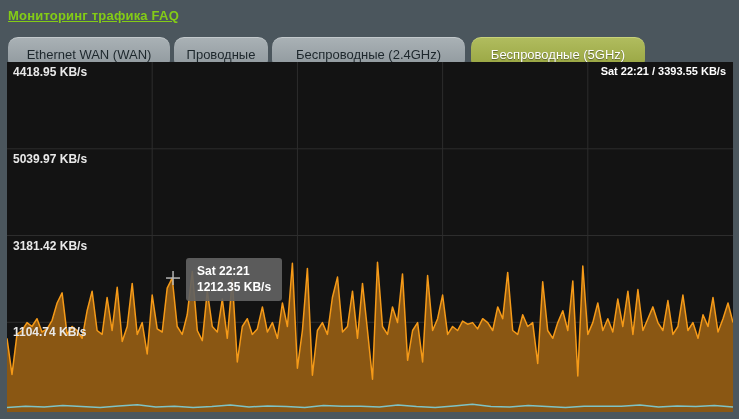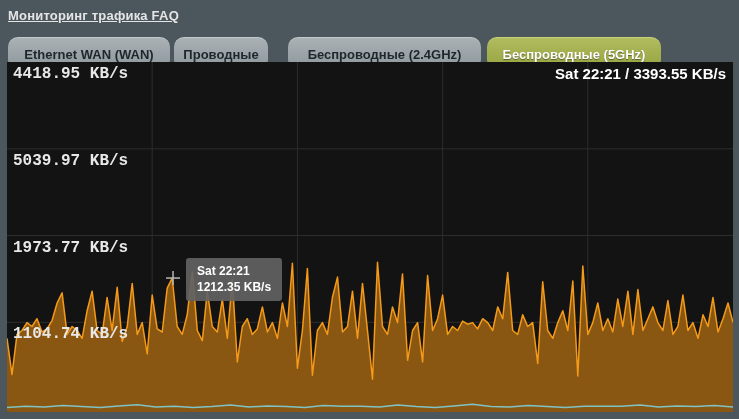--- a/index.html
+++ b/index.html
@@ -3,54 +3,54 @@
 <meta charset="utf-8">
 <style>
   html,body{margin:0;padding:0}
   body{
     width:739px;height:419px;position:relative;overflow:hidden;
     background:#4b565d;
     font-family:"Liberation Sans",sans-serif;
   }
   .title-link{
     position:absolute;left:8px;top:8px;
-    font-size:13px;font-weight:bold;color:#e5e5e5;
+    font-size:13px;font-weight:bold;color:#84cc16;
     text-decoration:underline;cursor:pointer;letter-spacing:.2px;
   }
   .tabbar{position:absolute;left:8px;top:37px;height:25px;display:flex;}
   .tab{
     height:33px;box-sizing:border-box;
     display:flex;align-items:center;justify-content:center;
-    font-size:13px;font-weight:bold;color:#1d272c;
+    font-size:13px;font-weight:normal;color:#1d272c;
     background:linear-gradient(#a9b1b5,#8d969b);
     border-top:1px solid #c3c9cc;
     cursor:pointer;white-space:nowrap;border-radius:10px;
   }
   .tab-0{width:162px;margin-right:4px}
-  .tab-1{width:94px;margin-right:20px}
+  .tab-1{width:94px;margin-right:4px}
   .tab-2{width:193px;margin-right:6px}
   .tab-3{width:174px}
   .tab.active{
     background:linear-gradient(#b0bc5e,#96a33f);
     border-top:1px solid #c8d27a;
     color:#ffffff;text-shadow:0 1px 1px rgba(0,0,0,.45);
   }
   .chart{
     position:absolute;left:7px;top:62px;width:726px;height:350px;
     background:#131313;
   }
   .chart svg{position:absolute;left:0;top:0}
   .ylab{
     position:absolute;left:6px;color:#e8e8e8;
-    font-size:16px;font-weight:bold;white-space:nowrap;font-family:Liberation Mono, monospace;
+    font-size:12px;font-weight:bold;white-space:nowrap;
   }
   .ylab-0{top:3px}.ylab-1{top:90px}.ylab-2{top:177px}.ylab-3{top:263px}
   .corner-label{
     position:absolute;right:7px;top:3px;color:#ffffff;
-    font-size:15px;font-weight:bold;white-space:nowrap;
+    font-size:11px;font-weight:bold;white-space:nowrap;
   }
   .tooltip{
     position:absolute;left:179px;top:196px;
     background:rgba(98,98,98,.92);
     border-radius:3px;padding:5px 11px 6px 11px;
     color:#ffffff;font-size:12px;font-weight:bold;line-height:16px;
     white-space:nowrap;
   }
 </style>
 </head>
@@ -75,20 +75,20 @@
       <line x1="0" y1="173.5" x2="726" y2="173.5" stroke="#2d2d2d" stroke-width="1"></line>
       <line x1="0" y1="260.3" x2="726" y2="260.3" stroke="#2d2d2d" stroke-width="1"></line>
       <polygon points="0,350 0.0,276.3 5.0,312.4 10.0,272.4 15.0,268.5 20.0,260.6 25.0,264.5 30.0,256.7 35.0,270.0 40.1,266.9 45.1,258.3 50.1,241.0 55.1,230.8 60.1,272.4 65.1,264.5 70.1,268.5 75.1,276.3 80.1,248.8 85.1,229.2 90.1,268.5 95.1,272.4 100.1,235.5 105.1,268.5 110.2,225.3 115.2,279.5 120.2,264.5 125.2,221.4 130.2,272.4 135.2,260.6 140.2,292.0 145.2,233.1 150.2,266.9 155.2,270.0 160.2,226.1 165.2,216.0 170.2,264.5 175.2,272.4 180.2,252.8 185.3,209.6 190.3,268.5 195.3,278.7 200.3,229.2 205.3,264.5 210.3,270.0 215.3,237.1 220.3,276.3 225.3,217.4 230.3,299.9 235.3,264.5 240.3,256.7 245.3,272.4 250.3,266.9 255.4,244.9 260.4,270.0 265.4,260.6 270.4,276.3 275.4,241.0 280.4,264.5 285.4,201.3 290.4,306.2 295.4,268.5 300.4,206.4 305.4,313.2 310.4,268.5 315.4,260.6 320.4,272.4 325.4,235.5 330.5,215.1 335.5,270.0 340.5,264.5 345.5,229.2 350.5,276.3 355.5,221.4 360.5,268.5 365.5,317.2 370.5,200.2 375.5,264.5 380.5,272.4 385.5,244.9 390.5,260.6 395.5,211.9 400.6,298.3 405.6,268.5 410.6,260.6 415.6,299.9 420.6,213.5 425.6,268.5 430.6,256.7 435.6,233.1 440.6,272.4 445.6,264.5 450.6,268.5 455.6,259.1 460.6,262.2 465.6,260.6 470.6,266.9 475.7,256.7 480.7,260.6 485.7,268.5 490.7,244.9 495.7,256.7 500.7,210.4 505.7,268.5 510.7,272.4 515.7,252.8 520.7,264.5 525.7,260.6 530.7,301.5 535.7,219.8 540.7,268.5 545.8,276.3 550.8,260.6 555.8,248.8 560.8,268.5 565.8,219.0 570.8,314.0 575.8,204.1 580.8,272.4 585.8,260.6 590.8,241.0 595.8,268.5 600.8,256.7 605.8,270.0 610.8,237.1 615.8,264.5 620.9,229.2 625.9,272.4 630.9,227.6 635.9,268.5 640.9,256.7 645.9,244.9 650.9,260.6 655.9,268.5 660.9,238.6 665.9,272.4 670.9,264.5 675.9,233.1 680.9,268.5 685.9,260.6 691.0,276.3 696.0,252.8 701.0,264.5 706.0,235.5 711.0,270.0 716.0,256.7 721.0,241.0 726.0,260.6 726,350" fill="#8a5713" stroke="none"></polygon>
       <polyline points="0.0,276.3 5.0,312.4 10.0,272.4 15.0,268.5 20.0,260.6 25.0,264.5 30.0,256.7 35.0,270.0 40.1,266.9 45.1,258.3 50.1,241.0 55.1,230.8 60.1,272.4 65.1,264.5 70.1,268.5 75.1,276.3 80.1,248.8 85.1,229.2 90.1,268.5 95.1,272.4 100.1,235.5 105.1,268.5 110.2,225.3 115.2,279.5 120.2,264.5 125.2,221.4 130.2,272.4 135.2,260.6 140.2,292.0 145.2,233.1 150.2,266.9 155.2,270.0 160.2,226.1 165.2,216.0 170.2,264.5 175.2,272.4 180.2,252.8 185.3,209.6 190.3,268.5 195.3,278.7 200.3,229.2 205.3,264.5 210.3,270.0 215.3,237.1 220.3,276.3 225.3,217.4 230.3,299.9 235.3,264.5 240.3,256.7 245.3,272.4 250.3,266.9 255.4,244.9 260.4,270.0 265.4,260.6 270.4,276.3 275.4,241.0 280.4,264.5 285.4,201.3 290.4,306.2 295.4,268.5 300.4,206.4 305.4,313.2 310.4,268.5 315.4,260.6 320.4,272.4 325.4,235.5 330.5,215.1 335.5,270.0 340.5,264.5 345.5,229.2 350.5,276.3 355.5,221.4 360.5,268.5 365.5,317.2 370.5,200.2 375.5,264.5 380.5,272.4 385.5,244.9 390.5,260.6 395.5,211.9 400.6,298.3 405.6,268.5 410.6,260.6 415.6,299.9 420.6,213.5 425.6,268.5 430.6,256.7 435.6,233.1 440.6,272.4 445.6,264.5 450.6,268.5 455.6,259.1 460.6,262.2 465.6,260.6 470.6,266.9 475.7,256.7 480.7,260.6 485.7,268.5 490.7,244.9 495.7,256.7 500.7,210.4 505.7,268.5 510.7,272.4 515.7,252.8 520.7,264.5 525.7,260.6 530.7,301.5 535.7,219.8 540.7,268.5 545.8,276.3 550.8,260.6 555.8,248.8 560.8,268.5 565.8,219.0 570.8,314.0 575.8,204.1 580.8,272.4 585.8,260.6 590.8,241.0 595.8,268.5 600.8,256.7 605.8,270.0 610.8,237.1 615.8,264.5 620.9,229.2 625.9,272.4 630.9,227.6 635.9,268.5 640.9,256.7 645.9,244.9 650.9,260.6 655.9,268.5 660.9,238.6 665.9,272.4 670.9,264.5 675.9,233.1 680.9,268.5 685.9,260.6 691.0,276.3 696.0,252.8 701.0,264.5 706.0,235.5 711.0,270.0 716.0,256.7 721.0,241.0 726.0,260.6" fill="none" stroke="#f59a18" stroke-width="1.5" stroke-linejoin="round"></polyline>
       <polyline points="0.0,345.4 18.6,344.3 37.2,345.0 55.8,343.5 74.5,344.6 93.1,345.4 111.7,343.9 130.3,342.7 148.9,345.0 167.5,344.3 186.2,345.4 204.8,344.6 223.4,343.1 242.0,345.0 260.6,343.9 279.2,344.6 297.8,345.4 316.5,343.5 335.1,344.3 353.7,344.3 372.3,345.0 390.9,343.1 409.5,344.6 428.2,345.4 446.8,343.9 465.4,342.3 484.0,344.6 502.6,345.0 521.2,343.5 539.8,344.6 558.5,345.4 577.1,344.3 595.7,344.3 614.3,344.3 632.9,343.1 651.5,345.0 670.2,343.9 688.8,344.6 707.4,343.5 726.0,345.0" fill="none" stroke="#7fc3c5" stroke-width="1.5" stroke-linejoin="round"></polyline>
       <line x1="159.03619999999998" y1="216.04390635784517" x2="173.03619999999998" y2="216.04390635784517" stroke="#b5b5b5" stroke-width="1.5"></line>
       <line x1="166.03619999999998" y1="209.04390635784517" x2="166.03619999999998" y2="223.04390635784517" stroke="#b5b5b5" stroke-width="1.5"></line>
     </svg>
   <div class="ylab ylab-0">4418.95 KB/s</div>
   <div class="ylab ylab-1">5039.97 KB/s</div>
-  <div class="ylab ylab-2">1973.77 KB/s</div>
+  <div class="ylab ylab-2">3181.42 KB/s</div>
   <div class="ylab ylab-3">1104.74 KB/s</div>
   <div class="corner-label">Sat 22:21  /  3393.55 KB/s</div>
   <div class="tooltip">
     <div>Sat 22:21</div>
     <div>1212.35 KB/s</div>
   </div>
 </div>
 
 </body></html>

